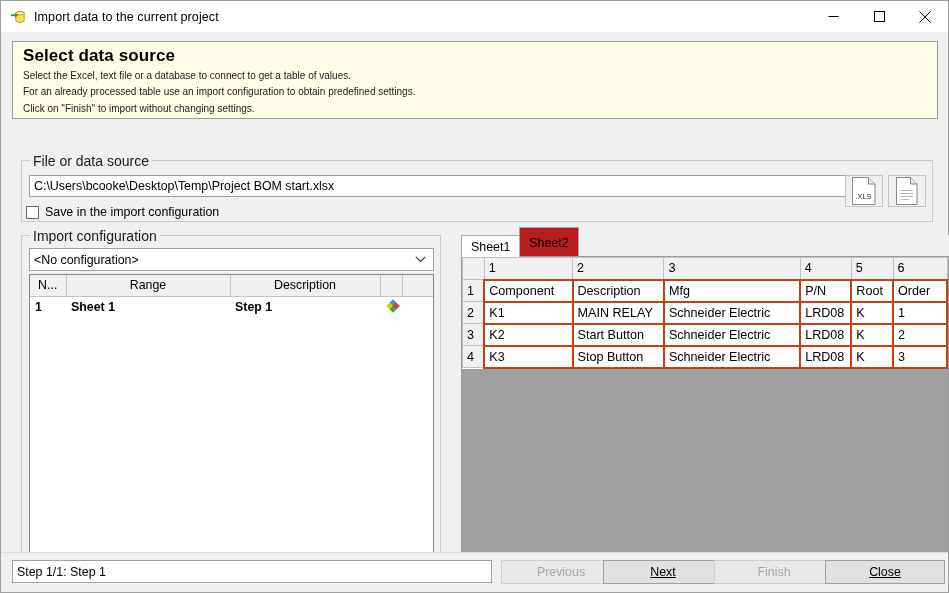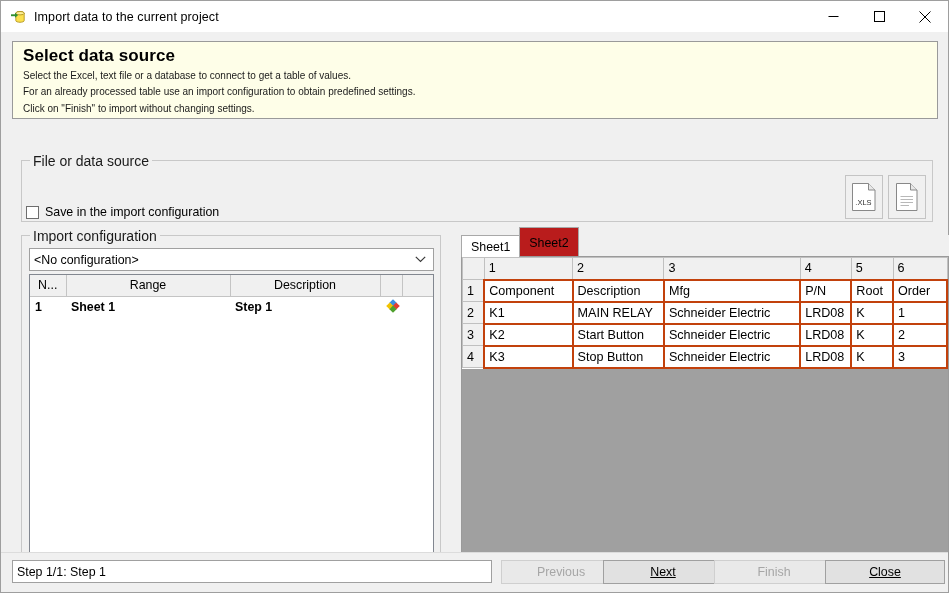--- a/index.html
+++ b/index.html
@@ -131,21 +131,21 @@
   }
   #path-field {
     position: absolute;
     left: 7px; top: 14px;
     width: 818px; height: 22px;
   }
 
   
   .iconbtn {
     position: absolute;
-    width: 38px; height: 44px;
+    width: 38px; height: 32px;
     background: #f0f0f0;
     border: 1px solid #c4c4c4;
     display: flex;
     align-items: center;
     justify-content: center;
     padding: 0;
   }
   #btn-xls  { left: 844px; top: 143px; }
   #btn-file { left: 887px; top: 143px; }
 
@@ -384,20 +384,23 @@
 
     <div class="banner">
       <h1>Select data source</h1>
       <p>Select the Excel, text file or a database to connect to get a table of values.</p>
       <p>For an already processed table use an import configuration to obtain predefined settings.</p>
       <p>Click on "Finish" to import without changing settings.</p>
     </div>
 
     <fieldset class="groupbox" id="grp-file">
       <span class="legend">File or data source</span>
+      <div class="textfield" id="path-field">
+        <span>C:\Users\bcooke\Desktop\Temp\Project BOM start.xlsx</span>
+      </div>
     </fieldset>
 
     <button class="iconbtn" id="btn-xls">
       <svg width="26" height="30" viewBox="0 0 26 30">
         <path d="M1.5 1.5 h16 l6.5 6.5 v20.5 h-22.5 z" fill="#ffffff" stroke="#888888" stroke-width="1"></path>
         <path d="M17.5 1.5 v6.5 h6.5" fill="#e8e8e8" stroke="#888888" stroke-width="1"></path>
         <text x="12.5" y="23" font-family="Liberation Sans, sans-serif" font-size="7.5" fill="#303030" text-anchor="middle">.XLS</text>
       </svg>
     </button>
 

